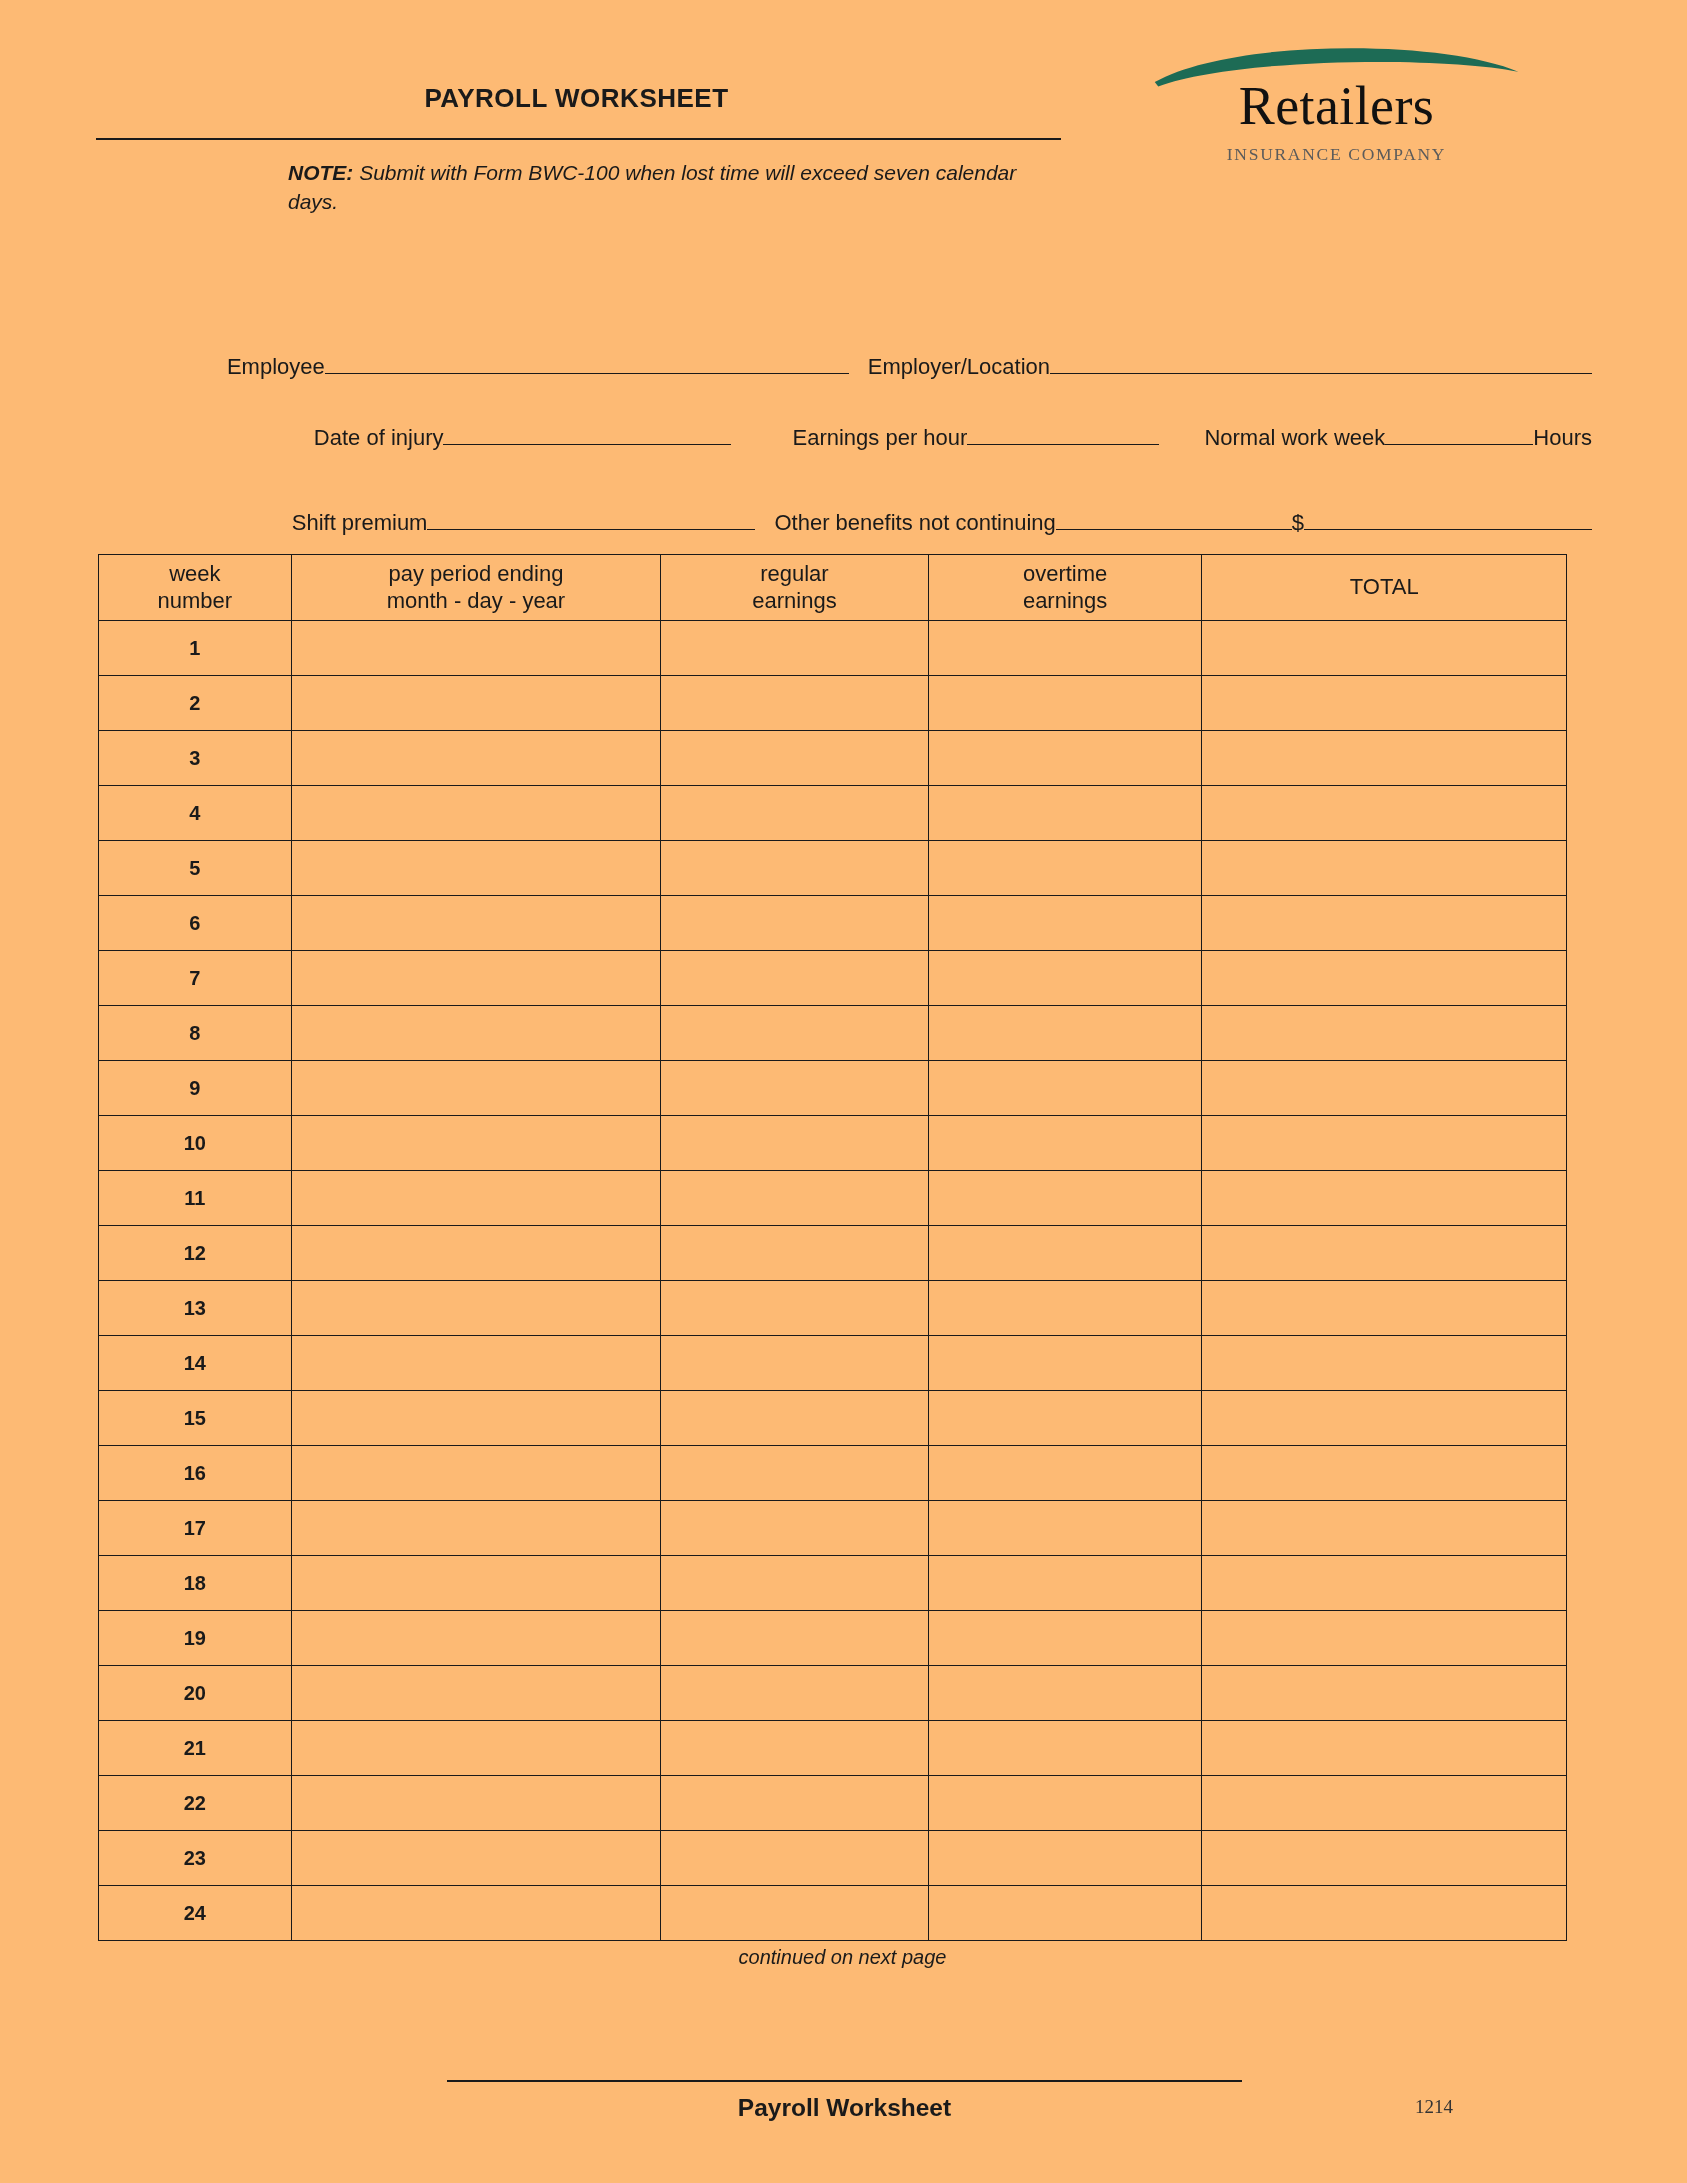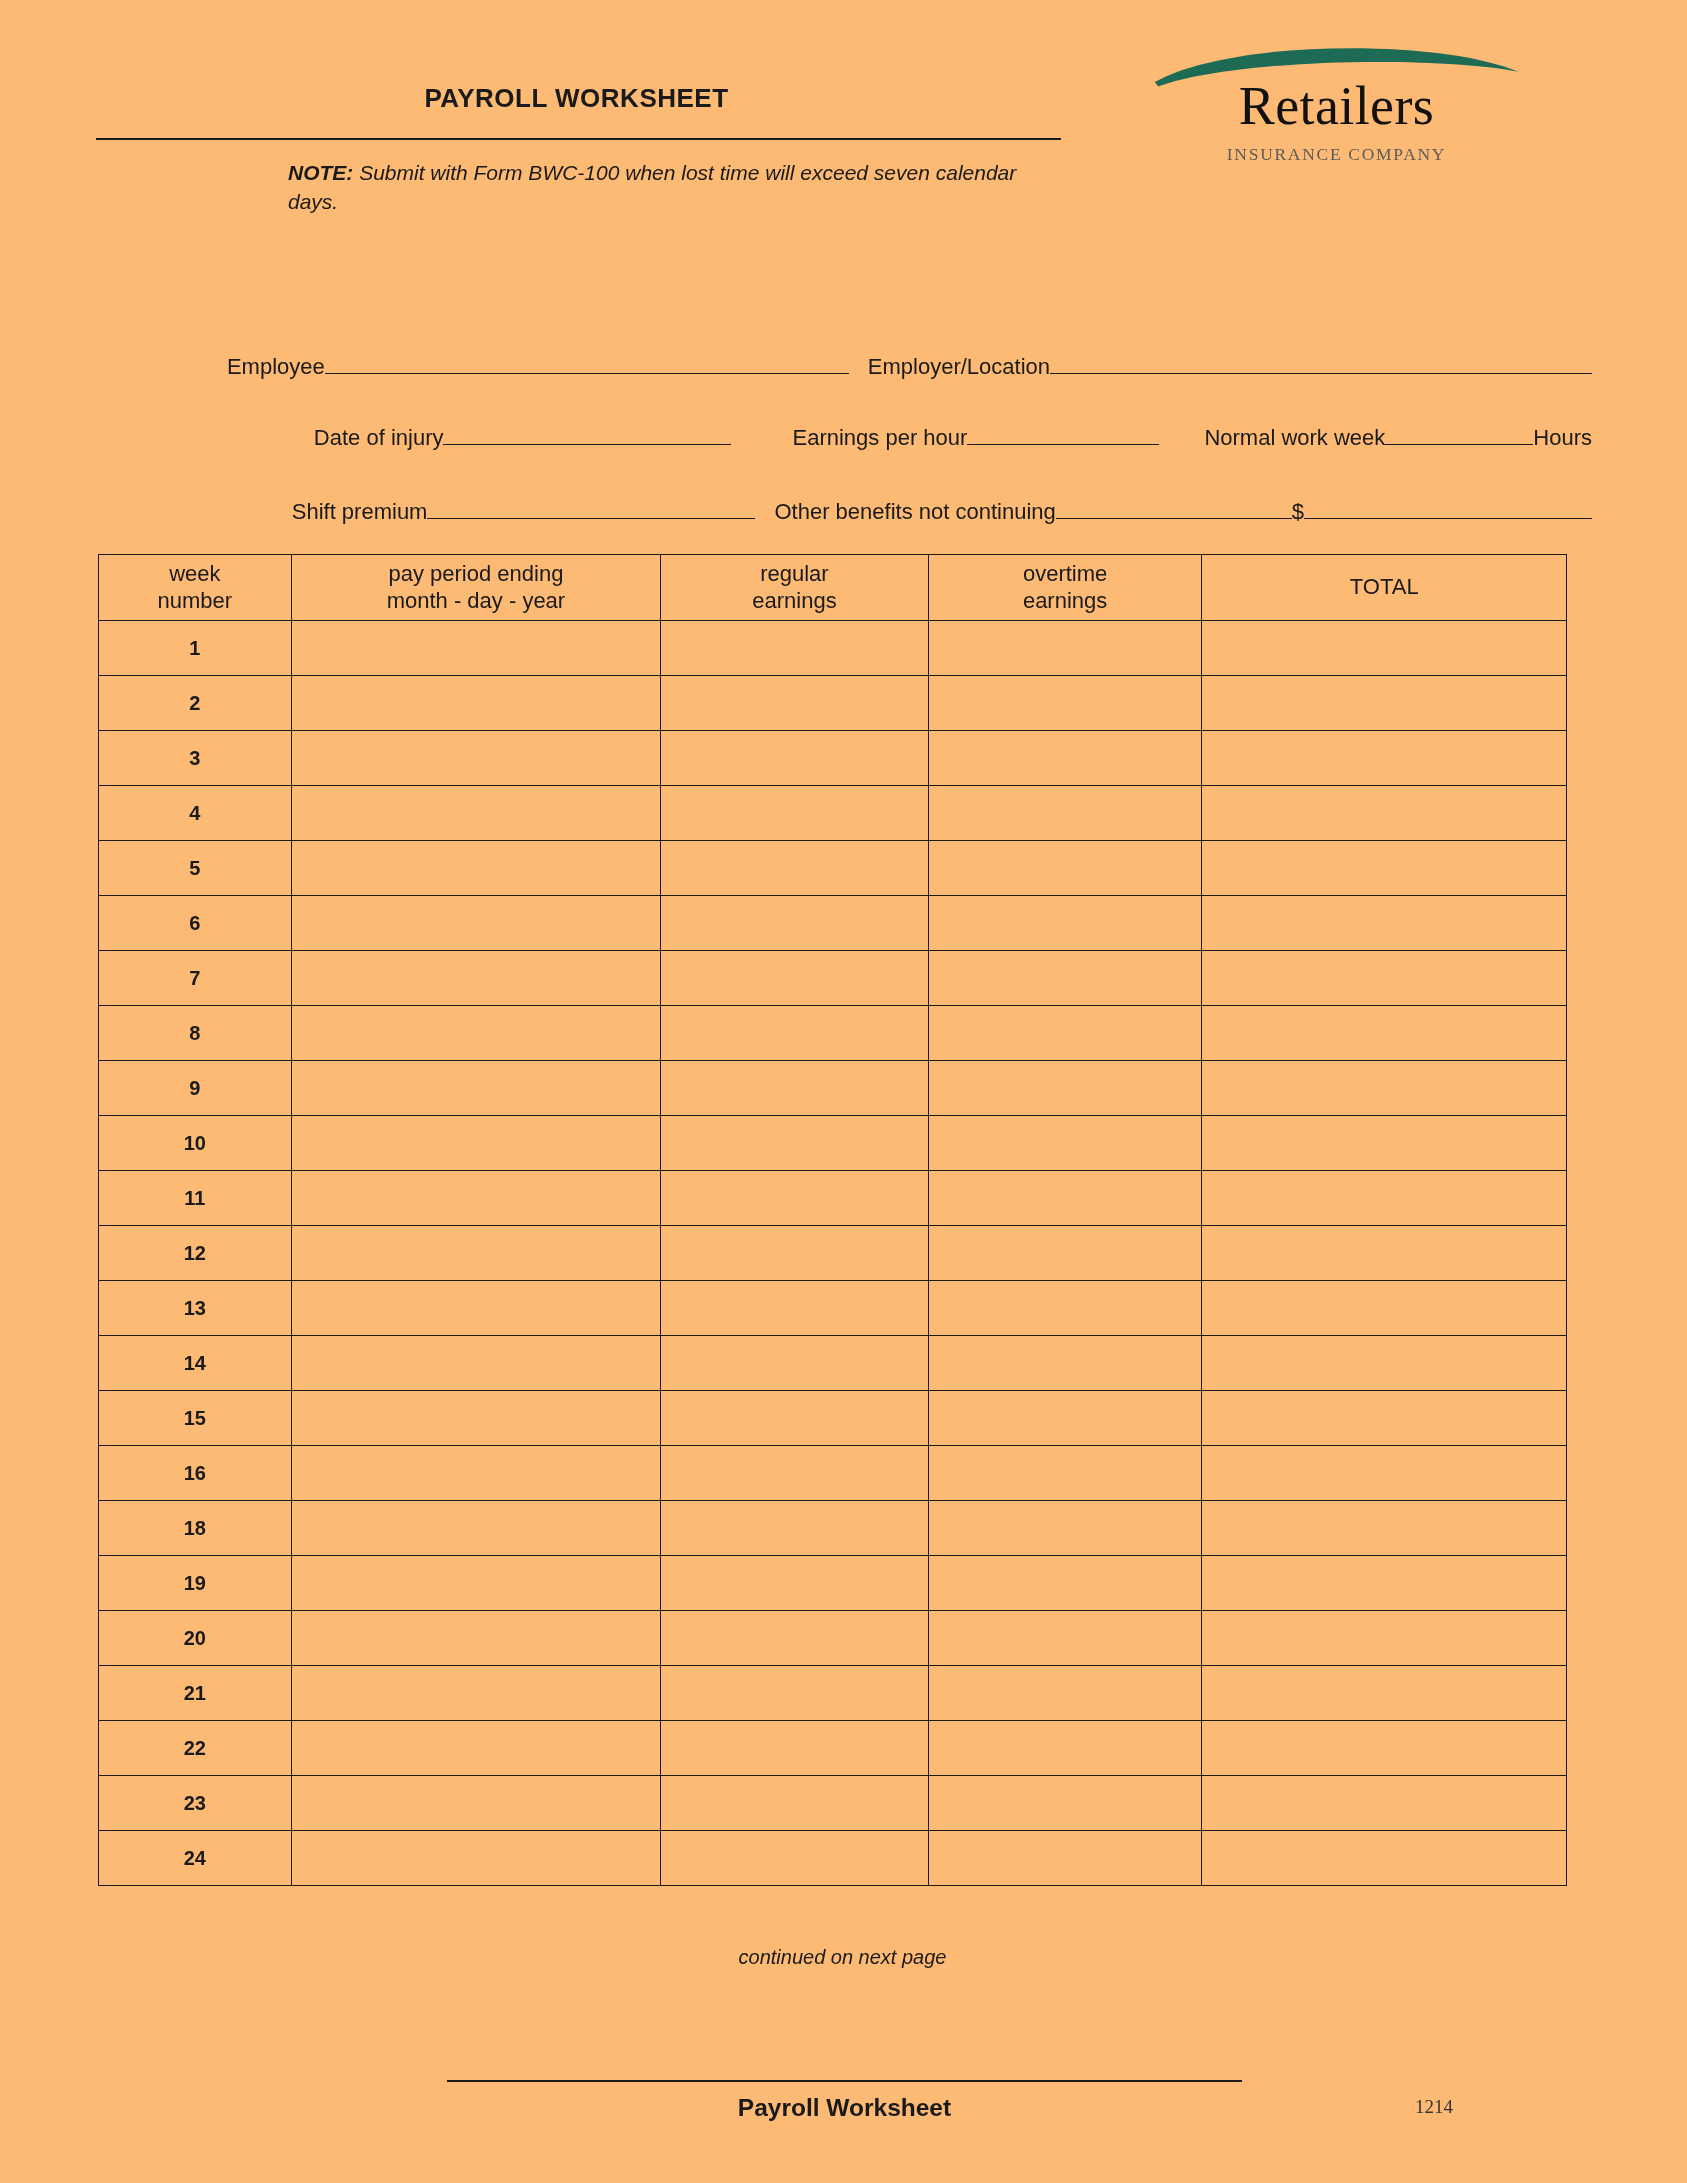--- a/index.html
+++ b/index.html
@@ -117,21 +117,21 @@
     left: 98px;
     width: 1494px;
     height: 44px;
     font-size: 22px;
     color: #1a1a1a;
     white-space: nowrap;
     text-align: right;
   }
   .field-row.r1 { top: 17.5px; }
   .field-row.r2 { top: 89px; }
-  .field-row.r3 { top: 163px; }
+  .field-row.r3 { top: 174px; }
 
   .fl {
     display: inline-block;
     vertical-align: baseline;
   }
   .rule {
     display: inline-block;
     vertical-align: baseline;
     border-bottom: 1.7px solid #1a1a1a;
     height: 23px;
@@ -400,20 +400,27 @@
             <td></td>
           </tr>
           <tr>
             <td class="weeknum">16</td>
             <td></td>
             <td></td>
             <td></td>
             <td></td>
           </tr>
           <tr>
+            <td class="weeknum">17</td>
+            <td></td>
+            <td></td>
+            <td></td>
+            <td></td>
+          </tr>
+          <tr>
             <td class="weeknum">18</td>
             <td></td>
             <td></td>
             <td></td>
             <td></td>
           </tr>
           <tr>
             <td class="weeknum">19</td>
             <td></td>
             <td></td>

